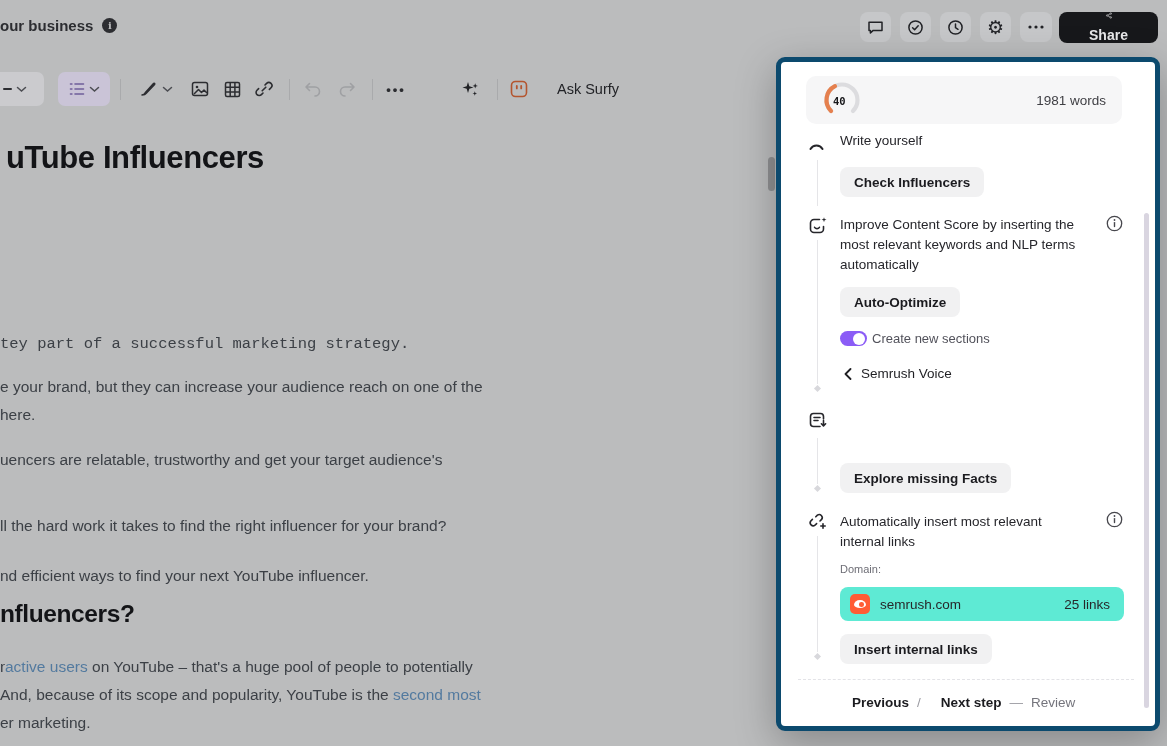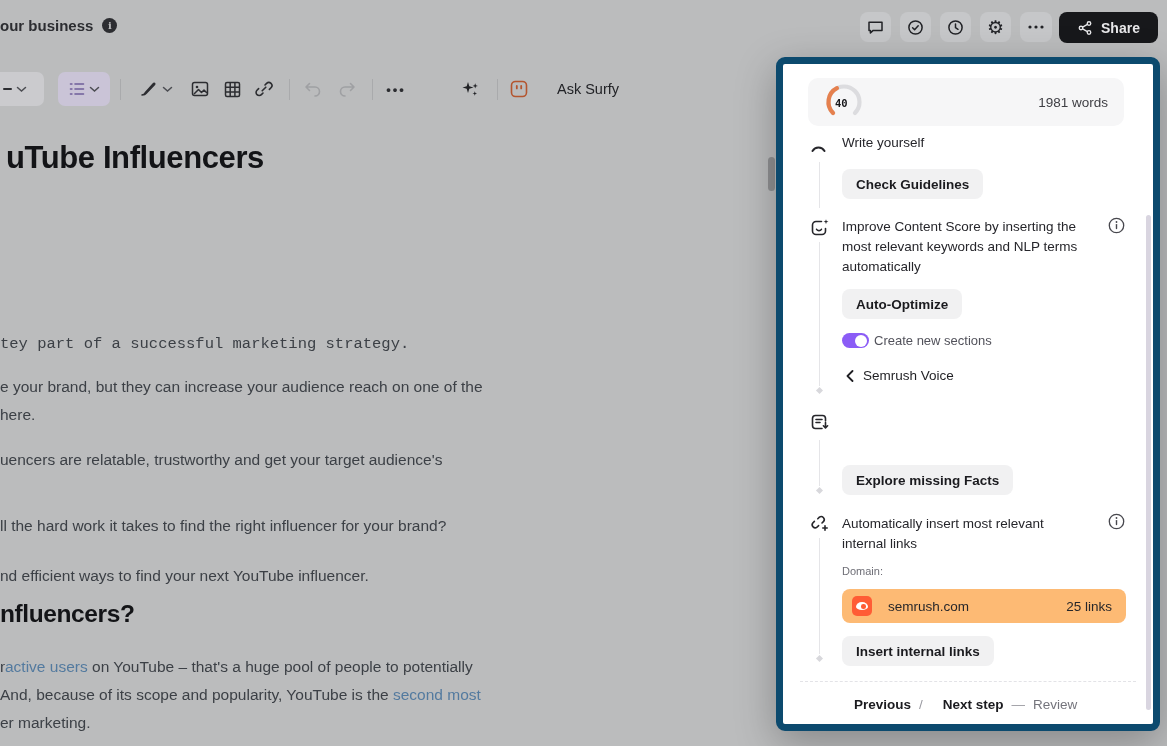--- a/index.html
+++ b/index.html
@@ -7,55 +7,55 @@
        font-family:"Liberation Sans","DejaVu Sans",sans-serif;-webkit-font-smoothing:antialiased;}
   .abs{position:absolute;}
   svg{display:block;}
 
   
   .doc-title{left:0;top:17px;display:flex;align-items:center;gap:9px;font-size:15px;font-weight:700;color:#2c2d31;}
   .info-filled{width:15px;height:15px;border-radius:50%;background:#2c2d31;color:#bbbcbd;font-size:10px;font-weight:700;
                display:flex;align-items:center;justify-content:center;font-family:"DejaVu Serif",serif;}
   .tb-btn{height:30px;border-radius:8px;background:#c6c7c9;display:flex;align-items:center;justify-content:center;}
   .share-btn{left:1059px;top:12px;width:99px;height:31px;border-radius:8px;background:#17181b;color:#e8e8ea;
-             display:flex;align-items:center;justify-content:center;gap:8px;font-size:14px;font-weight:700;}
+             display:flex;align-items:center;justify-content:center;gap:8px;font-size:14px;font-weight:700;flex-direction:column;}
   .toolbar{left:0;top:71px;height:36px;display:flex;align-items:center;color:#2c2d31;}
   .t-chip{height:34px;border-radius:7px;display:flex;align-items:center;justify-content:center;gap:4px;}
   .t-div{width:1px;height:21px;background:#a9aaac;}
   .gear-glyph{font-size:19px;line-height:1;color:#222327;font-family:"DejaVu Sans",sans-serif;}
   .dots{letter-spacing:2px;font-weight:700;color:#2c2d31;font-size:13px;}
   .surfy-label{font-size:14.5px;color:#222327;margin-left:25px;}
   .doc-scrollbar{left:768px;top:157px;width:7px;height:34px;border-radius:4px;background:#8f9092;}
 
   .doc h1,.doc h2{margin:0;color:#131417;font-weight:800;letter-spacing:-.4px;}
   .p{position:absolute;left:0;font-size:15.5px;line-height:28px;color:#3c4046;white-space:nowrap;}
   .lnk{color:#537a9f;}
   .clip-n{display:inline-block;width:5px;overflow:hidden;vertical-align:bottom;}
 
   
-  .panel{left:776px;top:57px;width:384px;height:674px;box-sizing:border-box;border:7px solid #0c4a6e;border-radius:9px;
+  .panel{left:776px;top:57px;width:384px;height:674px;box-sizing:border-box;border:5px solid #0c4a6e;border-radius:9px;
          background:#fff;box-shadow:0 12px 40px rgba(0,0,0,.28);}
   .score-card{left:25px;top:14px;width:316px;height:48px;border-radius:10px;background:#f6f6f7;
               display:flex;align-items:center;justify-content:space-between;padding:0 16px;box-sizing:border-box;}
   .word-count{font-size:13.5px;color:#3f3f44;}
   .gauge-num{position:absolute;left:11px;top:15px;font-family:"DejaVu Sans Mono",monospace;font-size:10.5px;font-weight:700;color:#17171a;}
   .scrollarea{left:0;top:74px;width:370px;height:540px;overflow:hidden;}
   .step-text{font-size:13.5px;line-height:20px;color:#26262b;}
   .pbtn{position:absolute;height:30px;border-radius:8px;background:#f1f1f2;display:flex;align-items:center;
         padding:0 14px;font-size:13.5px;font-weight:700;color:#1b1b1f;white-space:nowrap;}
   .info-o{position:absolute;width:17px;height:17px;}
   .tline{position:absolute;width:1px;background:#e5e5e8;}
   .tdiamond{position:absolute;width:5px;height:5px;background:#d8d8dc;transform:rotate(45deg);}
   .toggle{position:absolute;width:27px;height:15px;border-radius:999px;background:#8b5cf6;}
   .toggle .knob{position:absolute;right:2px;top:1.5px;width:12px;height:12px;border-radius:50%;background:#fff;}
   .toggle-label{position:absolute;font-size:13px;color:#52525b;}
   .voice{position:absolute;display:flex;align-items:center;gap:9px;font-size:13.5px;font-weight:500;color:#1f1f23;}
   .domain-label{position:absolute;font-size:11px;color:#6e6e76;}
-  .domain-card{position:absolute;width:284px;height:34px;border-radius:8px;background:#fdba74;
-               display:flex;align-items:center;padding:0 14px 0 10px;box-sizing:border-box;gap:16px;}
+  .domain-card{position:absolute;width:284px;height:34px;border-radius:8px;background:#5eead4;
+               display:flex;align-items:center;padding:0 14px 0 10px;box-sizing:border-box;gap:10px;}
   .sem-ico{width:20px;height:20px;border-radius:5px;background:#ff5c35;position:relative;flex:none;}
   .sem-ico i{position:absolute;left:4px;top:6px;width:12px;height:8px;border-radius:50% 50% 50% 50%/60% 60% 40% 40%;background:#fff;}
   .sem-ico b{position:absolute;left:9px;top:8px;width:4.5px;height:4.5px;border-radius:50%;background:#ff5c35;}
   .domain-name{font-size:13.5px;color:#27272a;flex:1;}
   .links-count{font-size:13.5px;color:#27272a;}
   .dashed-sep{left:17px;top:617px;width:336px;border-top:1px dashed #e3e3e7;}
   .pfooter{left:59px;top:633px;display:flex;align-items:center;gap:8px;font-size:13.5px;}
   .pf-strong{color:#1b1b1f;font-weight:700;padding-left:12px;}
   .pf-mute{color:#9a9aa1;}
   .pf-review{color:#74747c;}
@@ -236,21 +236,21 @@
       <div class="tdiamond" style="left:34px;top:250px;"></div>
       <div class="tline" style="left:36px;top:302px;height:46px;"></div>
       <div class="tdiamond" style="left:34px;top:350px;"></div>
       <div class="tline" style="left:36px;top:400px;height:116px;"></div>
       <div class="tdiamond" style="left:34px;top:518px;"></div>
 
       <svg class="abs" style="left:27px;top:3px;" width="17" height="11" viewBox="0 0 17 11">
         <path d="M2.5 10 A7 7 0 0 1 14.5 10" fill="none" stroke="#26262b" stroke-width="2" stroke-linecap="round"></path>
       </svg>
       <div class="abs step-text" style="left:59px;top:-5px;">Write yourself</div>
-      <div class="pbtn" style="left:59px;top:31px;">Check Guidelines</div>
+      <div class="pbtn" style="left:59px;top:31px;">Check Influencers</div>
 
       <svg class="abs" style="left:26px;top:80px;" width="21" height="21" viewBox="0 0 21 21">
         <path d="M12.5 3.5H7A3.5 3.5 0 0 0 3.5 7v6A3.5 3.5 0 0 0 7 16.5h6a3.5 3.5 0 0 0 3.5-3.5V10.5" fill="none" stroke="#26262b" stroke-width="1.6" stroke-linecap="round"></path>
         <path d="M7.6 11.3a2.8 2.8 0 0 0 4.8 0" fill="none" stroke="#26262b" stroke-width="1.6" stroke-linecap="round"></path>
         <path d="M17 1.2l.6 1.9 1.9.6-1.9.6-.6 1.9-.6-1.9-1.9-.6 1.9-.6z" fill="#26262b"></path>
       </svg>
       <div class="abs step-text" style="left:59px;top:79px;width:252px;">Improve Content Score by inserting the most relevant keywords and NLP terms automatically</div>
       <svg class="info-o" style="left:325px;top:79px;" viewBox="0 0 17 17">
         <circle cx="8.5" cy="8.5" r="7.2" fill="none" stroke="#47474d" stroke-width="1.3"></circle>
         <path d="M8.5 7.6v4" stroke="#47474d" stroke-width="1.4" stroke-linecap="round"></path>

